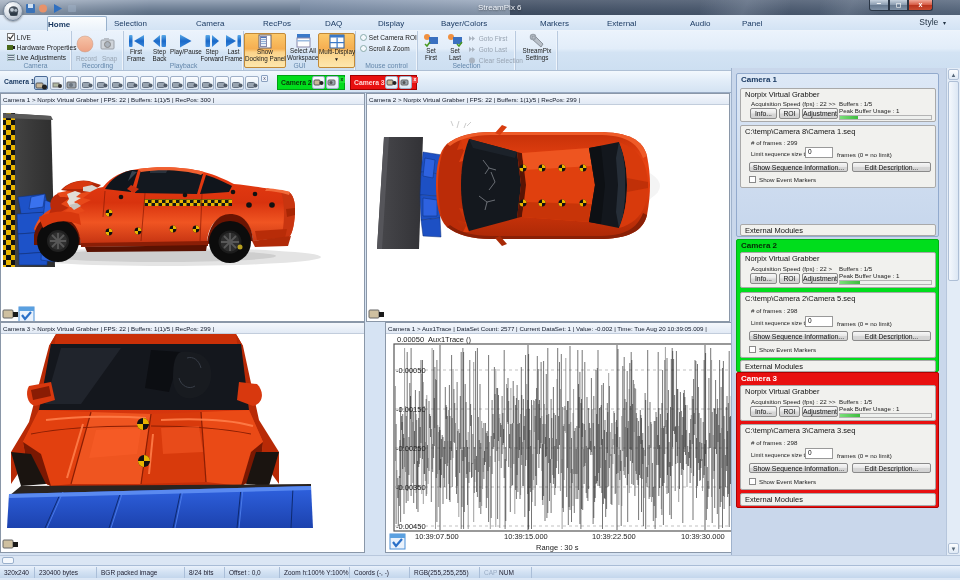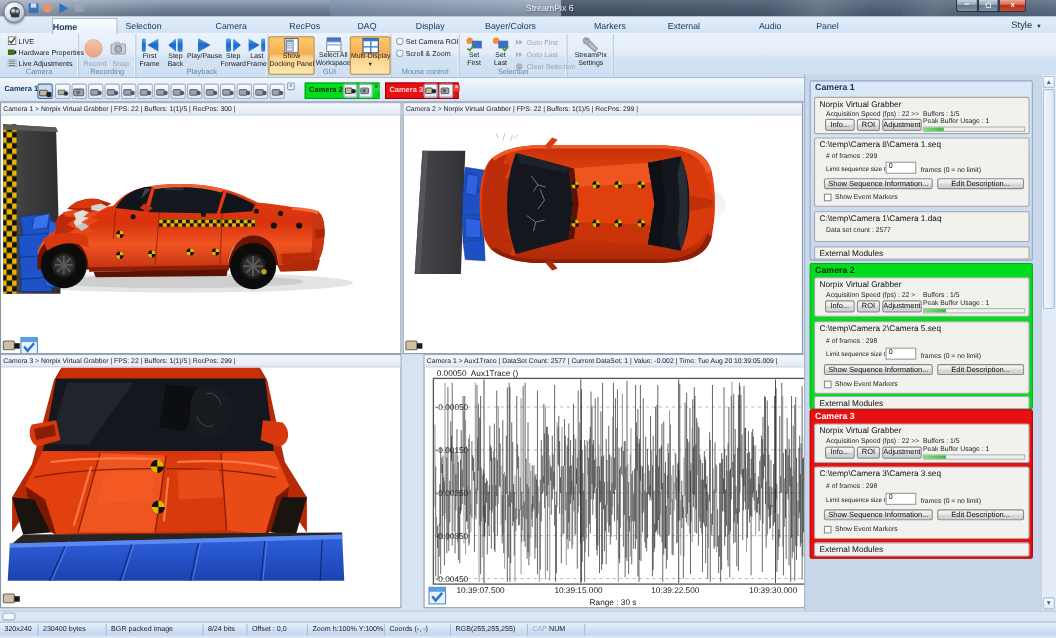--- a/index.html
+++ b/index.html
@@ -726,24 +726,20 @@
         <div class="btitle">C:\temp\Camera 8\Camera 1.seq</div>
         <div class="small" style="position:absolute;left:10px;top:13px;"># of frames : 299</div>
         <div class="small" style="position:absolute;left:10px;top:25px;font-size:5.8px;">Limit sequence size to</div>
         <div style="position:absolute;left:64px;top:21px;width:28px;height:11px;background:#fff;border:1px solid #999;font-size:6.5px;padding-left:2px;">0</div>
         <div class="small" style="position:absolute;left:96px;top:25px;">frames (0 = no limit)</div>
         <div class="wbutton" style="left:8px;top:36px;width:99px;height:10px;line-height:9px;">Show Sequence Information...</div>
         <div class="wbutton" style="left:111px;top:36px;width:79px;height:10px;line-height:9px;">Edit Description...</div>
         <div class="cbox" style="left:8px;top:50px;"></div>
         <div class="small" style="position:absolute;left:18px;top:50px;">Show Event Markers</div>
       </div>
-      <div class="gbox" style="top:118px;height:28px;">
-        <div class="btitle">C:\temp\Camera 1\Camera 1.daq</div>
-        <div class="small" style="position:absolute;left:10px;top:13px;">Data set count : 2577</div>
-      </div>
       <div class="gbox" style="top:150px;height:12px;">
         <div class="btitle">External Modules</div>
       </div>
     </div>
 
     <div class="camsec" style="top:171px;height:133px;background:#00dd1c;border:1px solid #00b014;">
       <div class="hdr" style="color:#062806;">Camera 2</div>
       <div class="gbox" style="top:12px;height:36px;">
         <div class="btitle">Norpix Virtual Grabber</div>
         <div class="small" style="position:absolute;left:10px;top:12px;">Acquisition Speed (fps) : 22 &gt;</div>

